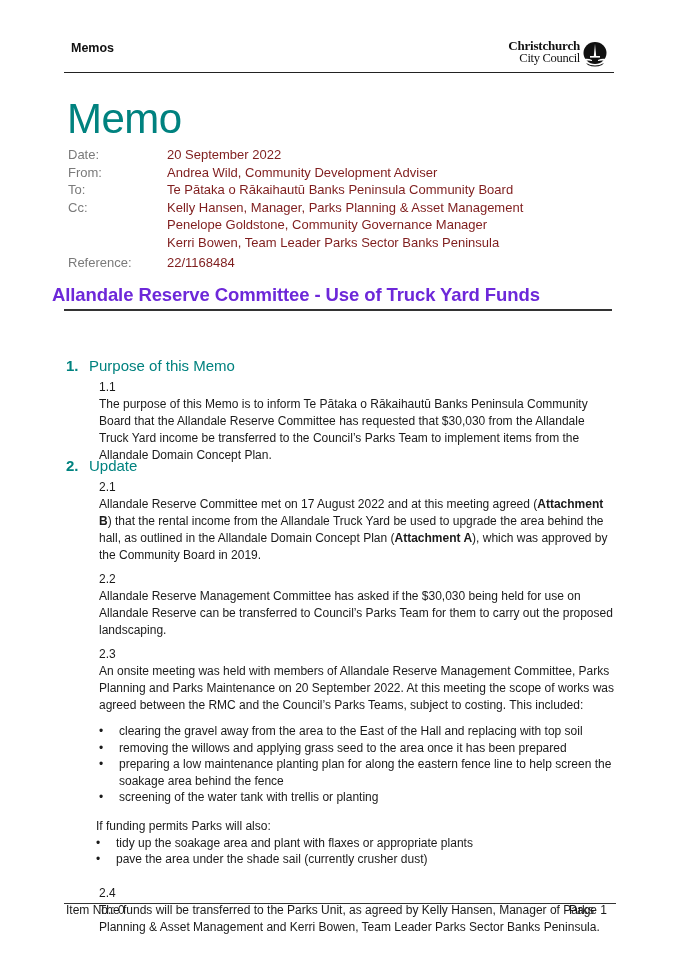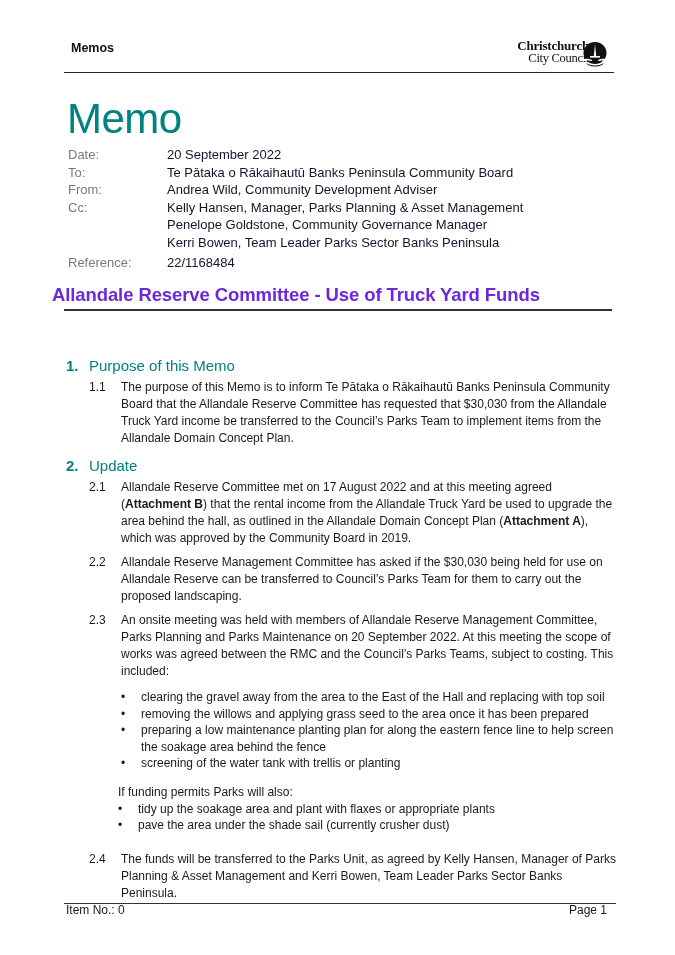--- a/index.html
+++ b/index.html
@@ -9,59 +9,59 @@
     color: #1a1a1a;
   }
   .header-label {
     position: absolute; left: 71px; top: 41px;
     font-size: 12.5px; font-weight: bold; color: #111;
   }
   .logo {
     position: absolute; left: 498px; top: 40px; height: 30px; width: 110px;
   }
   .logo-text {
-    position: absolute; right: 19px; top: 0; text-align: right;
+    position: absolute; right: 28px; top: 0; text-align: right;
     font-family: "Liberation Serif", "DejaVu Serif", serif; color: #111;
     line-height: 12px;
   }
   .logo-line1 { font-size: 13px; font-weight: bold; letter-spacing: -0.2px; }
   .logo-line2 { font-size: 12.5px; letter-spacing: -0.3px; }
   .logo-mark { position: absolute; right: 0; top: 1px; width: 26px; height: 26px; }
   .header-rule {
     position: absolute; left: 64px; top: 72px; width: 550px; height: 0;
     border-top: 1.5px solid #222;
   }
   .memo-title {
     position: absolute; left: 67px; top: 95px;
     font-size: 42px; color: #00827f; font-weight: normal; line-height: 48px;
     letter-spacing: -0.5px;
   }
   .meta {
     position: absolute; left: 68px; top: 146px; font-size: 13px; line-height: 17.5px;
   }
   .meta-row { display: flex; }
   .meta-label { width: 99px; color: #7a7a7a; flex: none; }
-  .meta-value { color: #0f172a; }
+  .meta-value { color: #7f1d1d; }
   .meta-row.reference { margin-top: 3px; }
   .subject {
     position: absolute; left: 52px; top: 284px;
     font-size: 18.5px; font-weight: bold; color: #6d28d9; letter-spacing: -0.1px;
   }
   .subject-rule {
     position: absolute; left: 64px; top: 309px; width: 548px; border-top: 2px solid #333;
   }
   .section {
     position: absolute; left: 66px; width: 550px;
   }
   .section-heading {
     font-size: 15px; color: #00827f; display: flex; line-height: 18px;
   }
   .section-num { font-weight: bold; width: 23px; flex: none; }
   .para {
-    display: flex; font-size: 12px; line-height: 17px; margin-left: 23px; margin-top: 4px;
+    display: flex; font-size: 12px; line-height: 17px; margin-left: 33px; margin-top: 4px; flex-direction: column;
   }
   .para-num { width: 32px; flex: none; color: #1a1a1a; }
   .para-text { flex: 1; }
   .para-text b { font-weight: bold; }
   ul.bullets { list-style: none; margin: 9px 0 0 0; padding: 0; }
   ul.bullets li { display: flex; font-size: 12px; line-height: 16.5px; }
   .bullet-dot { width: 20px; flex: none; padding-left: 0px; }
   .also-intro { font-size: 12px; line-height: 17px; margin-top: 12px; margin-left: -3px; }
   ul.also { margin-top: 0; margin-left: -3px; }
   .footer-rule {
@@ -93,26 +93,26 @@
 <div class="header-rule"></div>
 
 <div class="memo-title">Memo</div>
 
 <div class="meta">
   <div class="meta-row">
     <div class="meta-label">Date:</div>
     <div class="meta-value">20 September 2022</div>
   </div>
   <div class="meta-row">
+    <div class="meta-label">From:</div>
+    <div class="meta-value">Andrea Wild, Community Development Adviser</div>
+  </div>
+  <div class="meta-row">
     <div class="meta-label">To:</div>
     <div class="meta-value">Te Pātaka o Rākaihautū Banks Peninsula Community Board</div>
-  </div>
-  <div class="meta-row">
-    <div class="meta-label">From:</div>
-    <div class="meta-value">Andrea Wild, Community Development Adviser</div>
   </div>
   <div class="meta-row">
     <div class="meta-label">Cc:</div>
     <div class="meta-value">
       <div>Kelly Hansen, Manager, Parks Planning &amp; Asset Management</div>
       <div>Penelope Goldstone, Community Governance Manager</div>
       <div>Kerri Bowen, Team Leader Parks Sector Banks Peninsula</div>
     </div>
   </div>
   <div class="meta-row reference">

